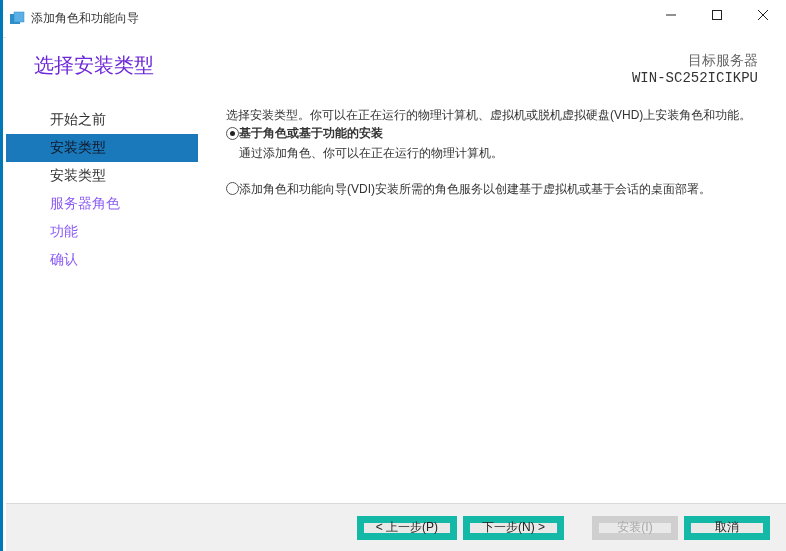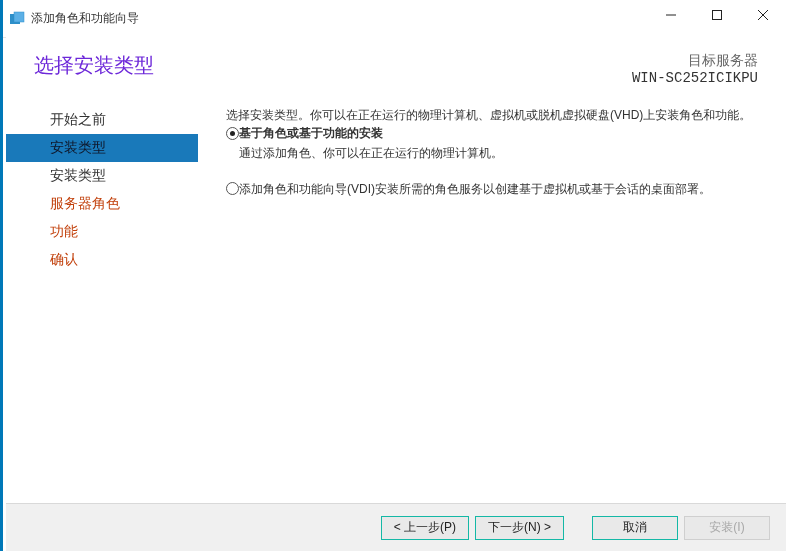--- a/index.html
+++ b/index.html
@@ -66,21 +66,21 @@
     .nav-item {
       padding: 5px 10px 5px 44px;
       font-size: 14px;
       color: #333;
       cursor: default;
     }
     .nav-item.selected {
       background: #1979ba;
       color: #0f172a;
     }
-    .nav-item.disabled { color: #c2410c; }
+    .nav-item.disabled { color: #8b5cf6; }
     .main {
       flex: 1;
       padding: 6px 28px 0 20px;
       font-size: 12px;
       color: #333;
     }
     .intro { margin-bottom: 0; line-height: 1.6; }
     .option {
       display: flex; align-items: flex-start;
       margin-bottom: 18px; 
@@ -103,21 +103,21 @@
       left: 3px; right: 0; bottom: 0; height: 48px;
       background: #f0f0f0;
       border-top: 1px solid #d9d9d9;
       display: flex; align-items: center; justify-content: flex-end;
       padding-right: 16px; gap: 6px;
     }
     .btn {
       min-width: 86px; height: 24px;
       padding: 0 12px;
       background: #e9e9e9;
-      border: 1px solid #14b8a6;
+      border: 7px solid #14b8a6;
       font-size: 12px;
       display: inline-flex; align-items: center; justify-content: center;
       color: #222;
     }
     .btn.disabled { color: #a8a8a8; border-color: #cfcfcf; }
     .btn-gap { width: 16px; }
   </style>
 </head>
 <body>
 
@@ -186,15 +186,15 @@
         </div>
       </div>
     </div>
   </div>
 </div>
 
 <div class="footer">
   <div class="btn">&lt; 上一步(P)</div>
   <div class="btn">下一步(N) &gt;</div>
   <span class="btn-gap"></span>
+  <div class="btn disabled">安装(I)</div>
   <div class="btn">取消</div>
-  <div class="btn disabled">安装(I)</div>
 </div>
 
 </body></html>

